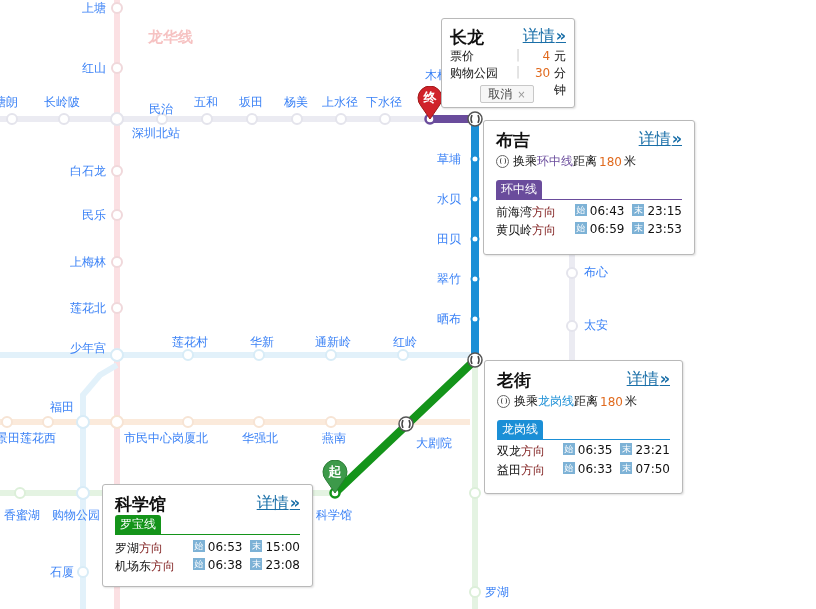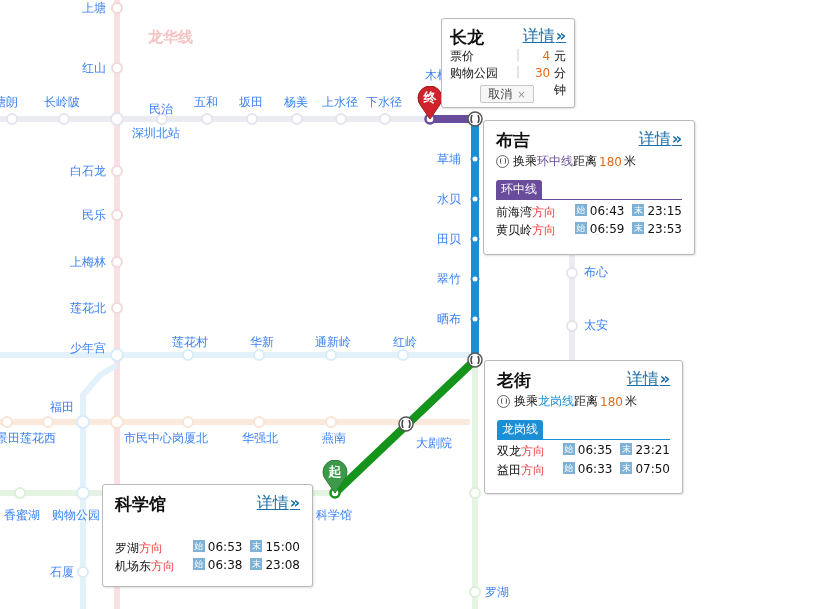--- a/index.html
+++ b/index.html
@@ -14,21 +14,21 @@
   .card .detail{position:absolute;right:12px;top:8px;color:#1a6fa8;text-decoration:underline;font-size:16px;cursor:pointer;}
   .card .detail .arr{text-decoration:none;font-weight:bold;margin-left:1px;}
   .xfer{position:absolute;left:12px;top:32px;font-size:12px;white-space:nowrap;display:flex;align-items:center;}
   .xfer .xicon{width:13px;height:13px;border:1px solid #666;border-radius:50%;display:inline-block;margin-right:4px;position:relative;box-sizing:border-box;}
   .xfer .xicon:after{content:"";position:absolute;left:3px;top:2px;width:4px;height:6px;border-left:1.5px solid #555;border-right:1.5px solid #555;border-radius:2px;}
   .num{color:#e06a1e;}
   .tabbar{position:absolute;left:12px;right:12px;height:19px;border-bottom:1px solid;}
   .tab{display:inline-block;height:19px;line-height:19px;padding:0 5px;color:#fff;font-size:12px;border-radius:3px 3px 0 0;}
   .dirrow{position:absolute;left:12px;right:12px;height:16px;font-size:12px;display:flex;align-items:flex-start;}
   .dirrow .st{color:#111;}
-  .dirrow .dw{color:#ef4444;}
+  .dirrow .dw{color:#7f1d1d;}
   .dirrow .sp{flex:1;}
   .badge{display:inline-block;width:12px;height:12px;background:#7db2d6;color:#fff;font-size:9px;line-height:12px;text-align:center;margin-right:3px;}
   .tm{margin-right:8px;}
   .tm:last-child{margin-right:0;}
   .fare-row{position:absolute;left:8px;right:8px;height:15px;font-size:12px;display:flex;}
   .fare-row .k{width:66px;}
   .fare-row .sep{color:#ccc;width:10px;}
   .fare-row .v{flex:1;text-align:right;}
   .cancel-btn{position:absolute;left:40px;top:68px;width:52px;height:16px;border:1px solid #c8c8c8;border-radius:2px;background:#f6f6f6;font-size:12px;line-height:16px;text-align:center;color:#444;cursor:pointer;}
   .cancel-btn .x{color:#999;font-size:10px;margin-left:5px;}
@@ -258,20 +258,23 @@
     <span class="badge">始</span>
       <span class="tm">06:33</span>
     <span class="badge">末</span>
       <span class="tm">07:50</span>
   </div>
 </div>
 
 <div class="card" style="left:102px;top:484px;width:209px;height:101px">
   <div class="title">科学馆</div>
   <div class="detail"><span>详情</span><span class="arr">»</span></div>
+  <div class="tabbar" style="top:30px;border-color:#14941a">
+    <span class="tab" style="background:#14941a">罗宝线</span>
+  </div>
   <div class="dirrow" style="top:55px">
     <span class="st">罗湖</span>
       <span class="dw">方向</span>
     <span class="sp"></span>
     <span class="badge">始</span>
       <span class="tm">06:53</span>
     <span class="badge">末</span>
       <span class="tm">15:00</span>
   </div>
   <div class="dirrow" style="top:73px">

